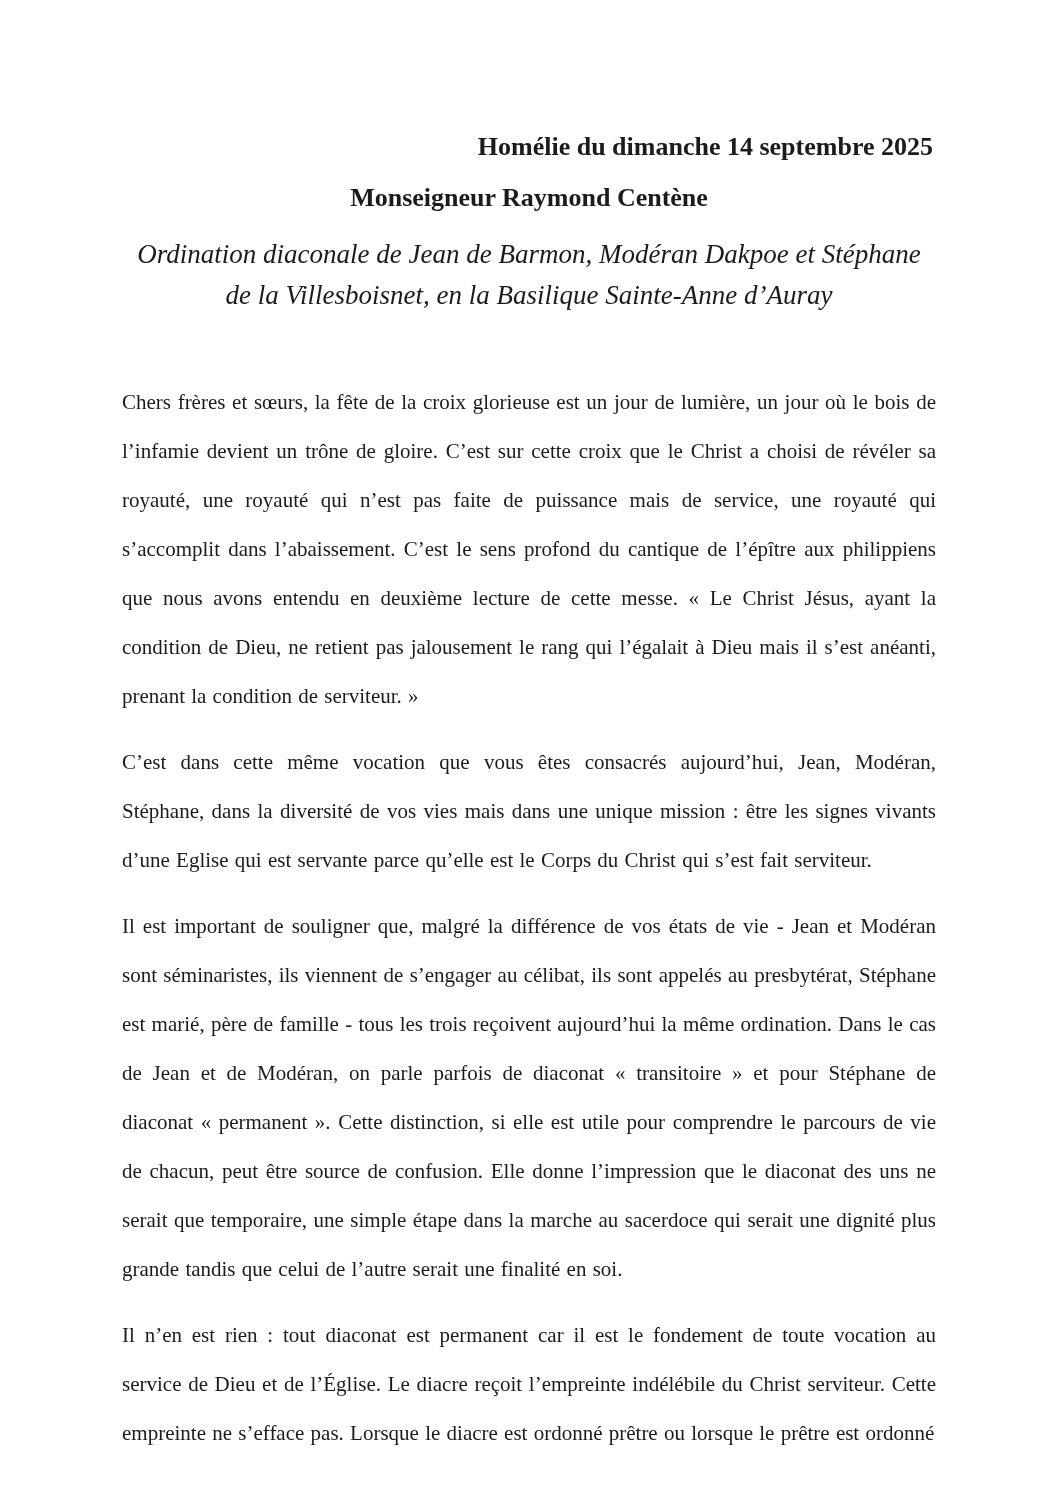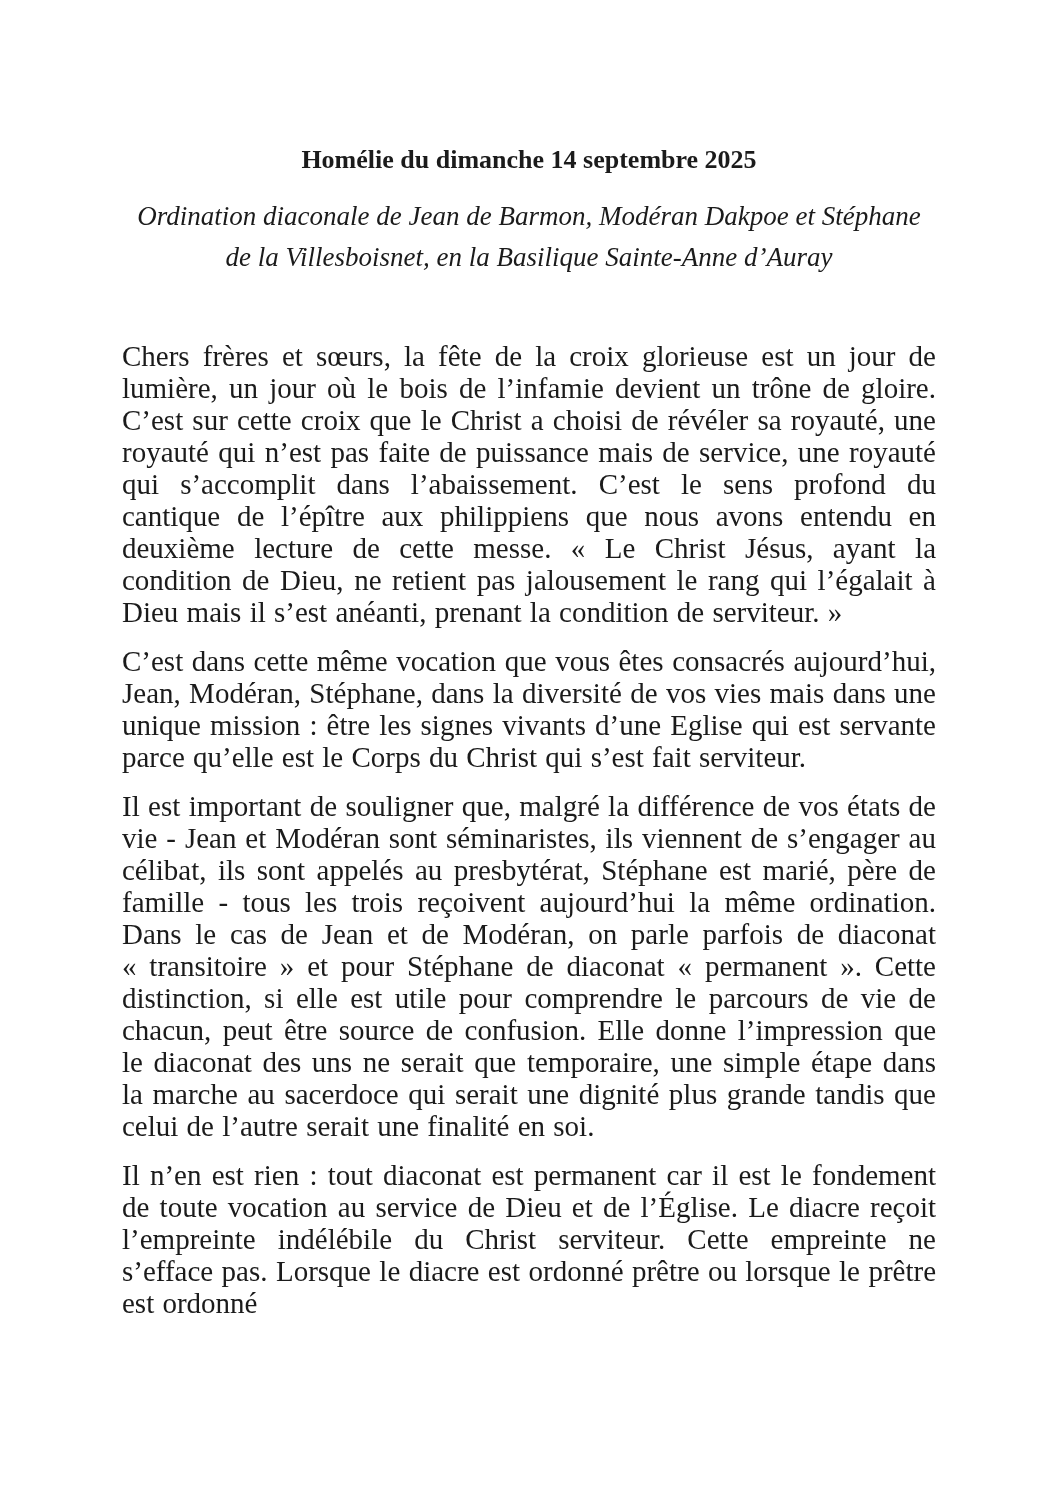--- a/index.html
+++ b/index.html
@@ -17,56 +17,57 @@
   .page {
     box-sizing: border-box;
     width: 1058px;
     height: 1497px;
     padding: 126px 122px 60px 122px;
     background: #ffffff;
   }
   .doc-title {
     font-size: 26px;
     font-weight: bold;
-    text-align: center;
+    text-align: right;
     line-height: 36px;
-    margin: 16px;
+    margin: 3px;
   }
   .doc-author {
     font-size: 26px;
     font-weight: bold;
     text-align: center;
     line-height: 36px;
     margin: 15px 0 0 0;
   }
   .doc-subtitle {
     font-size: 27px;
     font-weight: normal;
     font-style: italic;
     text-align: center;
     line-height: 41px;
     margin: 18px 0 0 0;
   }
   .doc-body {
     margin-top: 62px;
   }
   .doc-body p {
-    font-size: 29px;
-    line-height: 32px;
+    font-size: 21px;
+    line-height: 49px;
     text-align: justify;
     margin: 17px 0 9px 0;
     word-spacing: 1px;
   }
 </style>
 </head>
 <body>
 
 <div class="page">
   <h1 class="doc-title">Homélie du dimanche 14 septembre 2025</h1>
 
+  <h2 class="doc-author">Monseigneur Raymond Centène</h2>
 
   <h3 class="doc-subtitle">Ordination diaconale de Jean de Barmon, Modéran Dakpoe et Stéphane de la Villesboisnet, en la Basilique Sainte-Anne d’Auray</h3>
 
   <div class="doc-body">
     <p>Chers frères et sœurs, la fête de la croix glorieuse est un jour de lumière, un jour où le bois de l’infamie devient un trône de gloire. C’est sur cette croix que le Christ a choisi de révéler sa royauté, une royauté qui n’est pas faite de puissance mais de service, une royauté qui s’accomplit dans l’abaissement. C’est le sens profond du cantique de l’épître aux philippiens que nous avons entendu en deuxième lecture de cette messe. «&nbsp;Le Christ Jésus, ayant la condition de Dieu, ne retient pas jalousement le rang qui l’égalait à Dieu mais il s’est anéanti, prenant la condition de serviteur.&nbsp;»</p>
     <p>C’est dans cette même vocation que vous êtes consacrés aujourd’hui, Jean, Modéran, Stéphane, dans la diversité de vos vies mais dans une unique mission&nbsp;: être les signes vivants d’une Eglise qui est servante parce qu’elle est le Corps du Christ qui s’est fait serviteur.</p>
     <p>Il est important de souligner que, malgré la différence de vos états de vie - Jean et Modéran sont séminaristes, ils viennent de s’engager au célibat, ils sont appelés au presbytérat, Stéphane est marié, père de famille - tous les trois reçoivent aujourd’hui la même ordination. Dans le cas de Jean et de Modéran, on parle parfois de diaconat «&nbsp;transitoire&nbsp;» et pour Stéphane de diaconat «&nbsp;permanent&nbsp;». Cette distinction, si elle est utile pour comprendre le parcours de vie de chacun, peut être source de confusion. Elle donne l’impression que le diaconat des uns ne serait que temporaire, une simple étape dans la marche au sacerdoce qui serait une dignité plus grande tandis que celui de l’autre serait une finalité en soi.</p>
     <p>Il n’en est rien&nbsp;: tout diaconat est permanent car il est le fondement de toute vocation au service de Dieu et de l’Église. Le diacre reçoit l’empreinte indélébile du Christ serviteur. Cette empreinte ne s’efface pas. Lorsque le diacre est ordonné prêtre ou lorsque le prêtre est ordonné</p>
   </div>
 </div>

